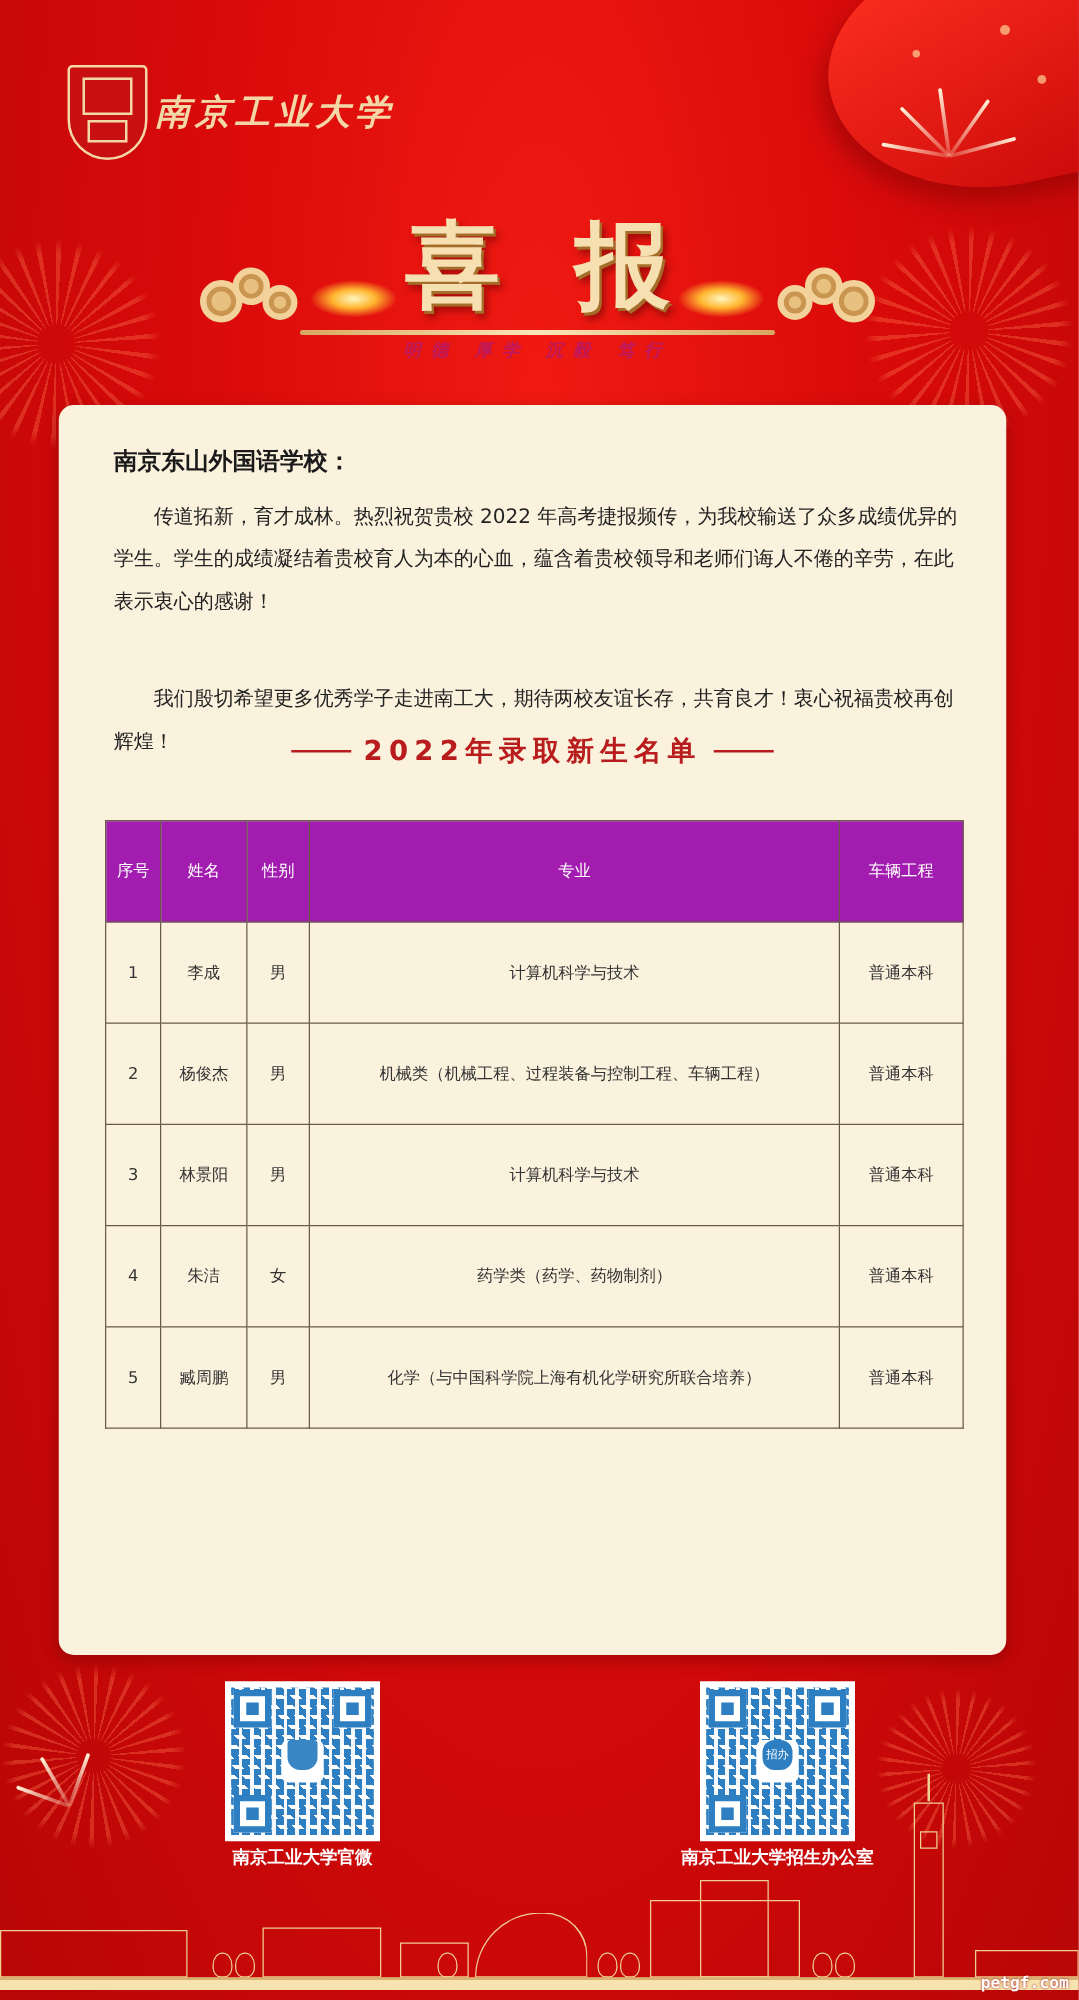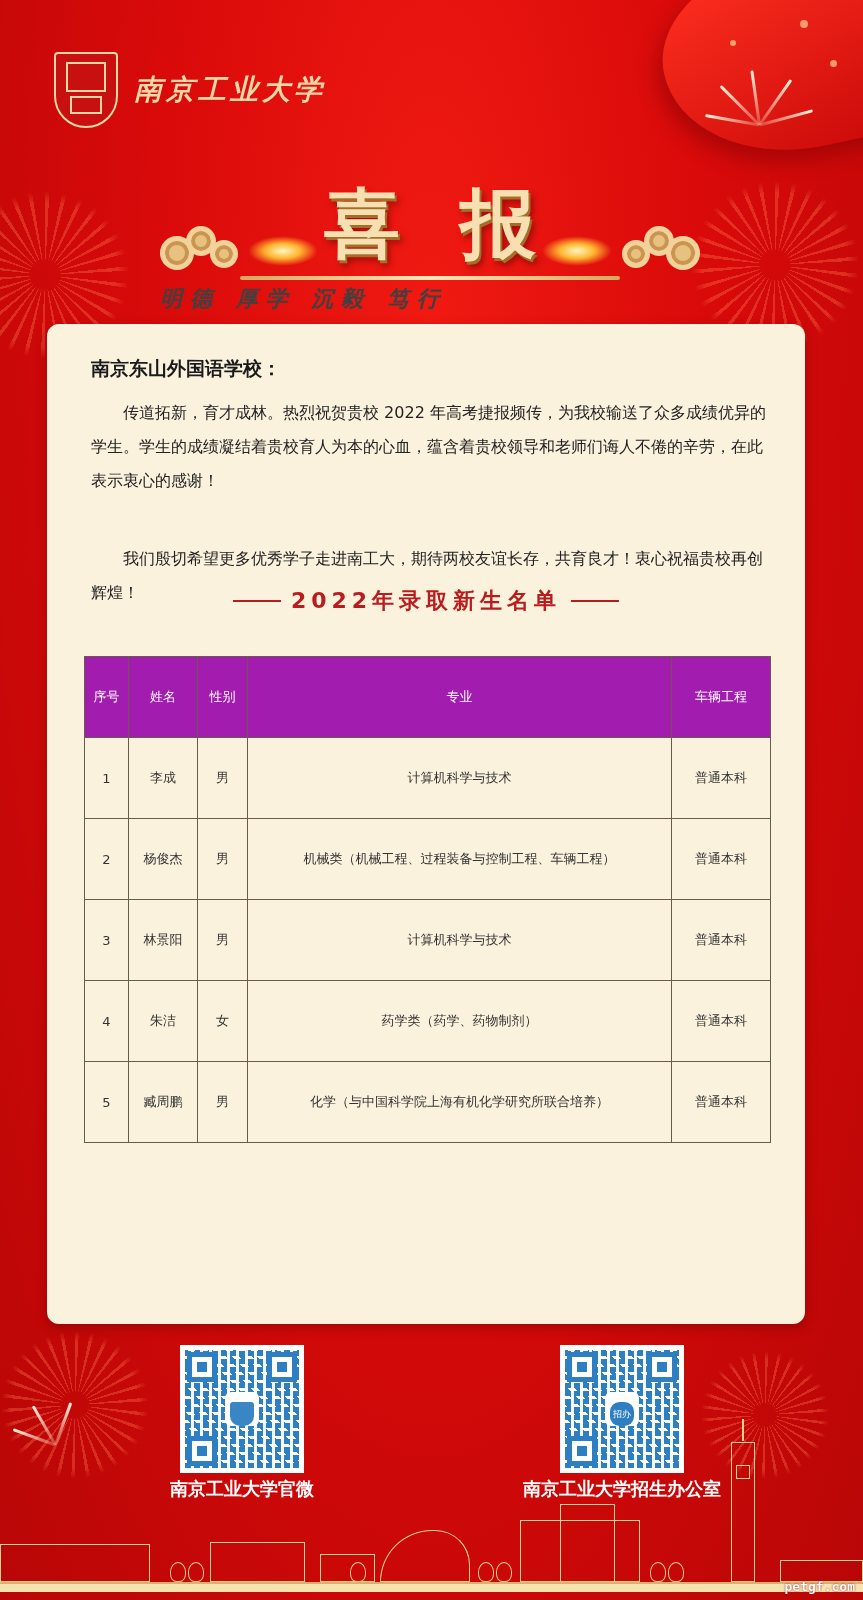--- a/index.html
+++ b/index.html
@@ -26,37 +26,37 @@
             mask: radial-gradient(circle, transparent 12%, #000 14%, #000 60%, transparent 70%);
   }
   
   .logo { position: absolute; left: 54px; top: 52px; display: flex; align-items: center; }
   .crest {
     width: 64px; height: 76px; border: 2px solid #f3d7a6; border-radius: 4px 4px 32px 32px;
     background: #c81010; position: relative;
   }
   .crest::before { content: ""; position: absolute; left: 10px; right: 10px; top: 8px; height: 26px; border: 2px solid #f3d7a6; }
   .crest::after { content: ""; position: absolute; left: 14px; right: 14px; top: 42px; height: 14px; border: 2px solid #f3d7a6; }
-  .logo-text { margin-left: 16px; color: #f3d7a6; }
+  .logo-text { margin-left: 6px; color: #f3d7a6; }
   .logo-cn { font-family: "DejaVu Serif", serif; font-size: 28px; font-style: italic; letter-spacing: 4px; font-weight: bold; }
   .logo-en { font-family: "Liberation Serif", serif; font-size: 15px; letter-spacing: 2.5px; line-height: 17px; margin-top: 4px; }
   
-  .banner { position: absolute; left: 160px; top: 174px; width: 540px; height: 150px; }
+  .banner { position: absolute; left: 160px; top: 162px; width: 540px; height: 150px; }
   .banner-title {
     position: absolute; left: 0; right: 0; top: 0; text-align: center;
     font-family: "DejaVu Serif", serif; font-size: 76px; font-weight: bold; letter-spacing: 60px; padding-left: 60px;
     color: #f6dfb0; text-shadow: 2px 3px 0 #a56d2a, 4px 6px 6px rgba(80,0,0,.5);
   }
   .banner-line { position: absolute; left: 80px; right: 80px; top: 102px; height: 4px; background: linear-gradient(90deg, #d8a860, #fbe6b8, #d8a860); border-radius: 2px; }
   .glow { position: absolute; top: 62px; width: 70px; height: 30px; border-radius: 50%; background: radial-gradient(ellipse, #fff6c0 0%, #ffb630 35%, rgba(255,120,0,0) 70%); }
   .cloud { position: absolute; top: 52px; width: 90px; height: 58px; }
   .cloud span { position: absolute; border-radius: 50%; border: 5px solid #f2d29a; background: #e8c07f; box-shadow: inset 0 0 0 4px #c99550; }
   .motto {
-    position: absolute; left: 0; right: 0; top: 110px; 
-    font-family: "DejaVu Serif", serif; font-size: 22px; font-weight: bold; font-style: italic; color: #404040; letter-spacing: 8px;
+    position: absolute; left: 0; right: 0; top: 110px; text-align: center;
+    font-family: "DejaVu Serif", serif; font-size: 14px; font-weight: bold; font-style: italic; color: #be185d; letter-spacing: 8px;
   }
   
   .card {
     position: absolute; left: 47px; top: 324px; width: 758px; height: 1000px;
     background: #fbf2de; border-radius: 12px; box-shadow: 0 4px 12px rgba(80,0,0,.35);
   }
   .addressee { position: absolute; left: 44px; top: 32px; font-size: 19px; font-weight: bold; color: #1a1a1a; }
   .para { position: absolute; left: 44px; width: 680px; font-size: 16px; line-height: 34px; color: #222; text-indent: 2em; }
   .p1 { top: 72px; }
   .p2 { top: 174px; margin-top: 44px; }
@@ -84,26 +84,26 @@
     background:
       repeating-linear-gradient(90deg, transparent 0 6px, rgba(255,255,255,.95) 6px 9px),
       repeating-linear-gradient(0deg, #2e7fc2 0 5px, transparent 5px 8px),
       repeating-linear-gradient(45deg, #2e7fc2 0 4px, #fff 4px 9px);
   }
   .finder { position: absolute; width: 30px; height: 30px; border: 5px solid #2e7fc2; background: #fff; }
   .finder::after { content: ""; position: absolute; left: 5px; top: 5px; width: 10px; height: 10px; background: #2e7fc2; }
   .f-tl { left: 7px; top: 7px; } .f-tr { right: 7px; top: 7px; } .f-bl { left: 7px; bottom: 7px; }
   .qr-center {
     position: absolute; left: 50%; top: 50%; width: 34px; height: 34px; transform: translate(-50%,-50%);
-    background: #fff; border-radius: 6px; display: flex; align-items: flex-end; justify-content: center;
+    background: #fff; border-radius: 6px; display: flex; align-items: flex-start; justify-content: center;
   }
   .qr-center span { display: block; width: 24px; height: 24px; border-radius: 50%; background: #3a86c4; }
   .qr-center .shield { border-radius: 3px 3px 10px 10px; }
   .qr-center .seal { background: #2e7fc2; color: #fff; font-size: 9px; line-height: 24px; text-align: center; border-radius: 40%; }
-  .qr-label { margin-top: 4px; font-size: 18px; font-weight: bold; color: #fff; white-space: nowrap; }
+  .qr-label { margin-top: 4px; font-size: 14px; font-weight: bold; color: #fff; white-space: nowrap; }
   
   .skyline { position: absolute; left: 0; right: 0; bottom: 8px; height: 90px; }
   .ground { position: absolute; left: 0; right: 0; bottom: 0; height: 10px; background: #f7e3b0; border-top: 2px solid #d8b070; }
   .bldg { position: absolute; bottom: 10px; border: 1.5px solid #efcf90; }
   .tree { position: absolute; bottom: 10px; width: 16px; height: 20px; border: 1.5px solid #efcf90; border-radius: 50% 50% 40% 40%; }
   .tower { position: absolute; right: 108px; bottom: 10px; width: 24px; height: 140px; border: 1.5px solid #efcf90; }
   .tower::before { content: ""; position: absolute; left: 4px; top: 22px; width: 12px; height: 12px; border: 1.5px solid #efcf90; }
   .tower::after { content: ""; position: absolute; left: 10px; top: -24px; width: 2px; height: 22px; background: #efcf90; }
   .watermark { position: absolute; right: 8px; bottom: 6px; font-family: "DejaVu Sans Mono", monospace; font-size: 13px; color: #fff; font-weight: bold; text-shadow: 0 0 2px #900; }
 </style>

